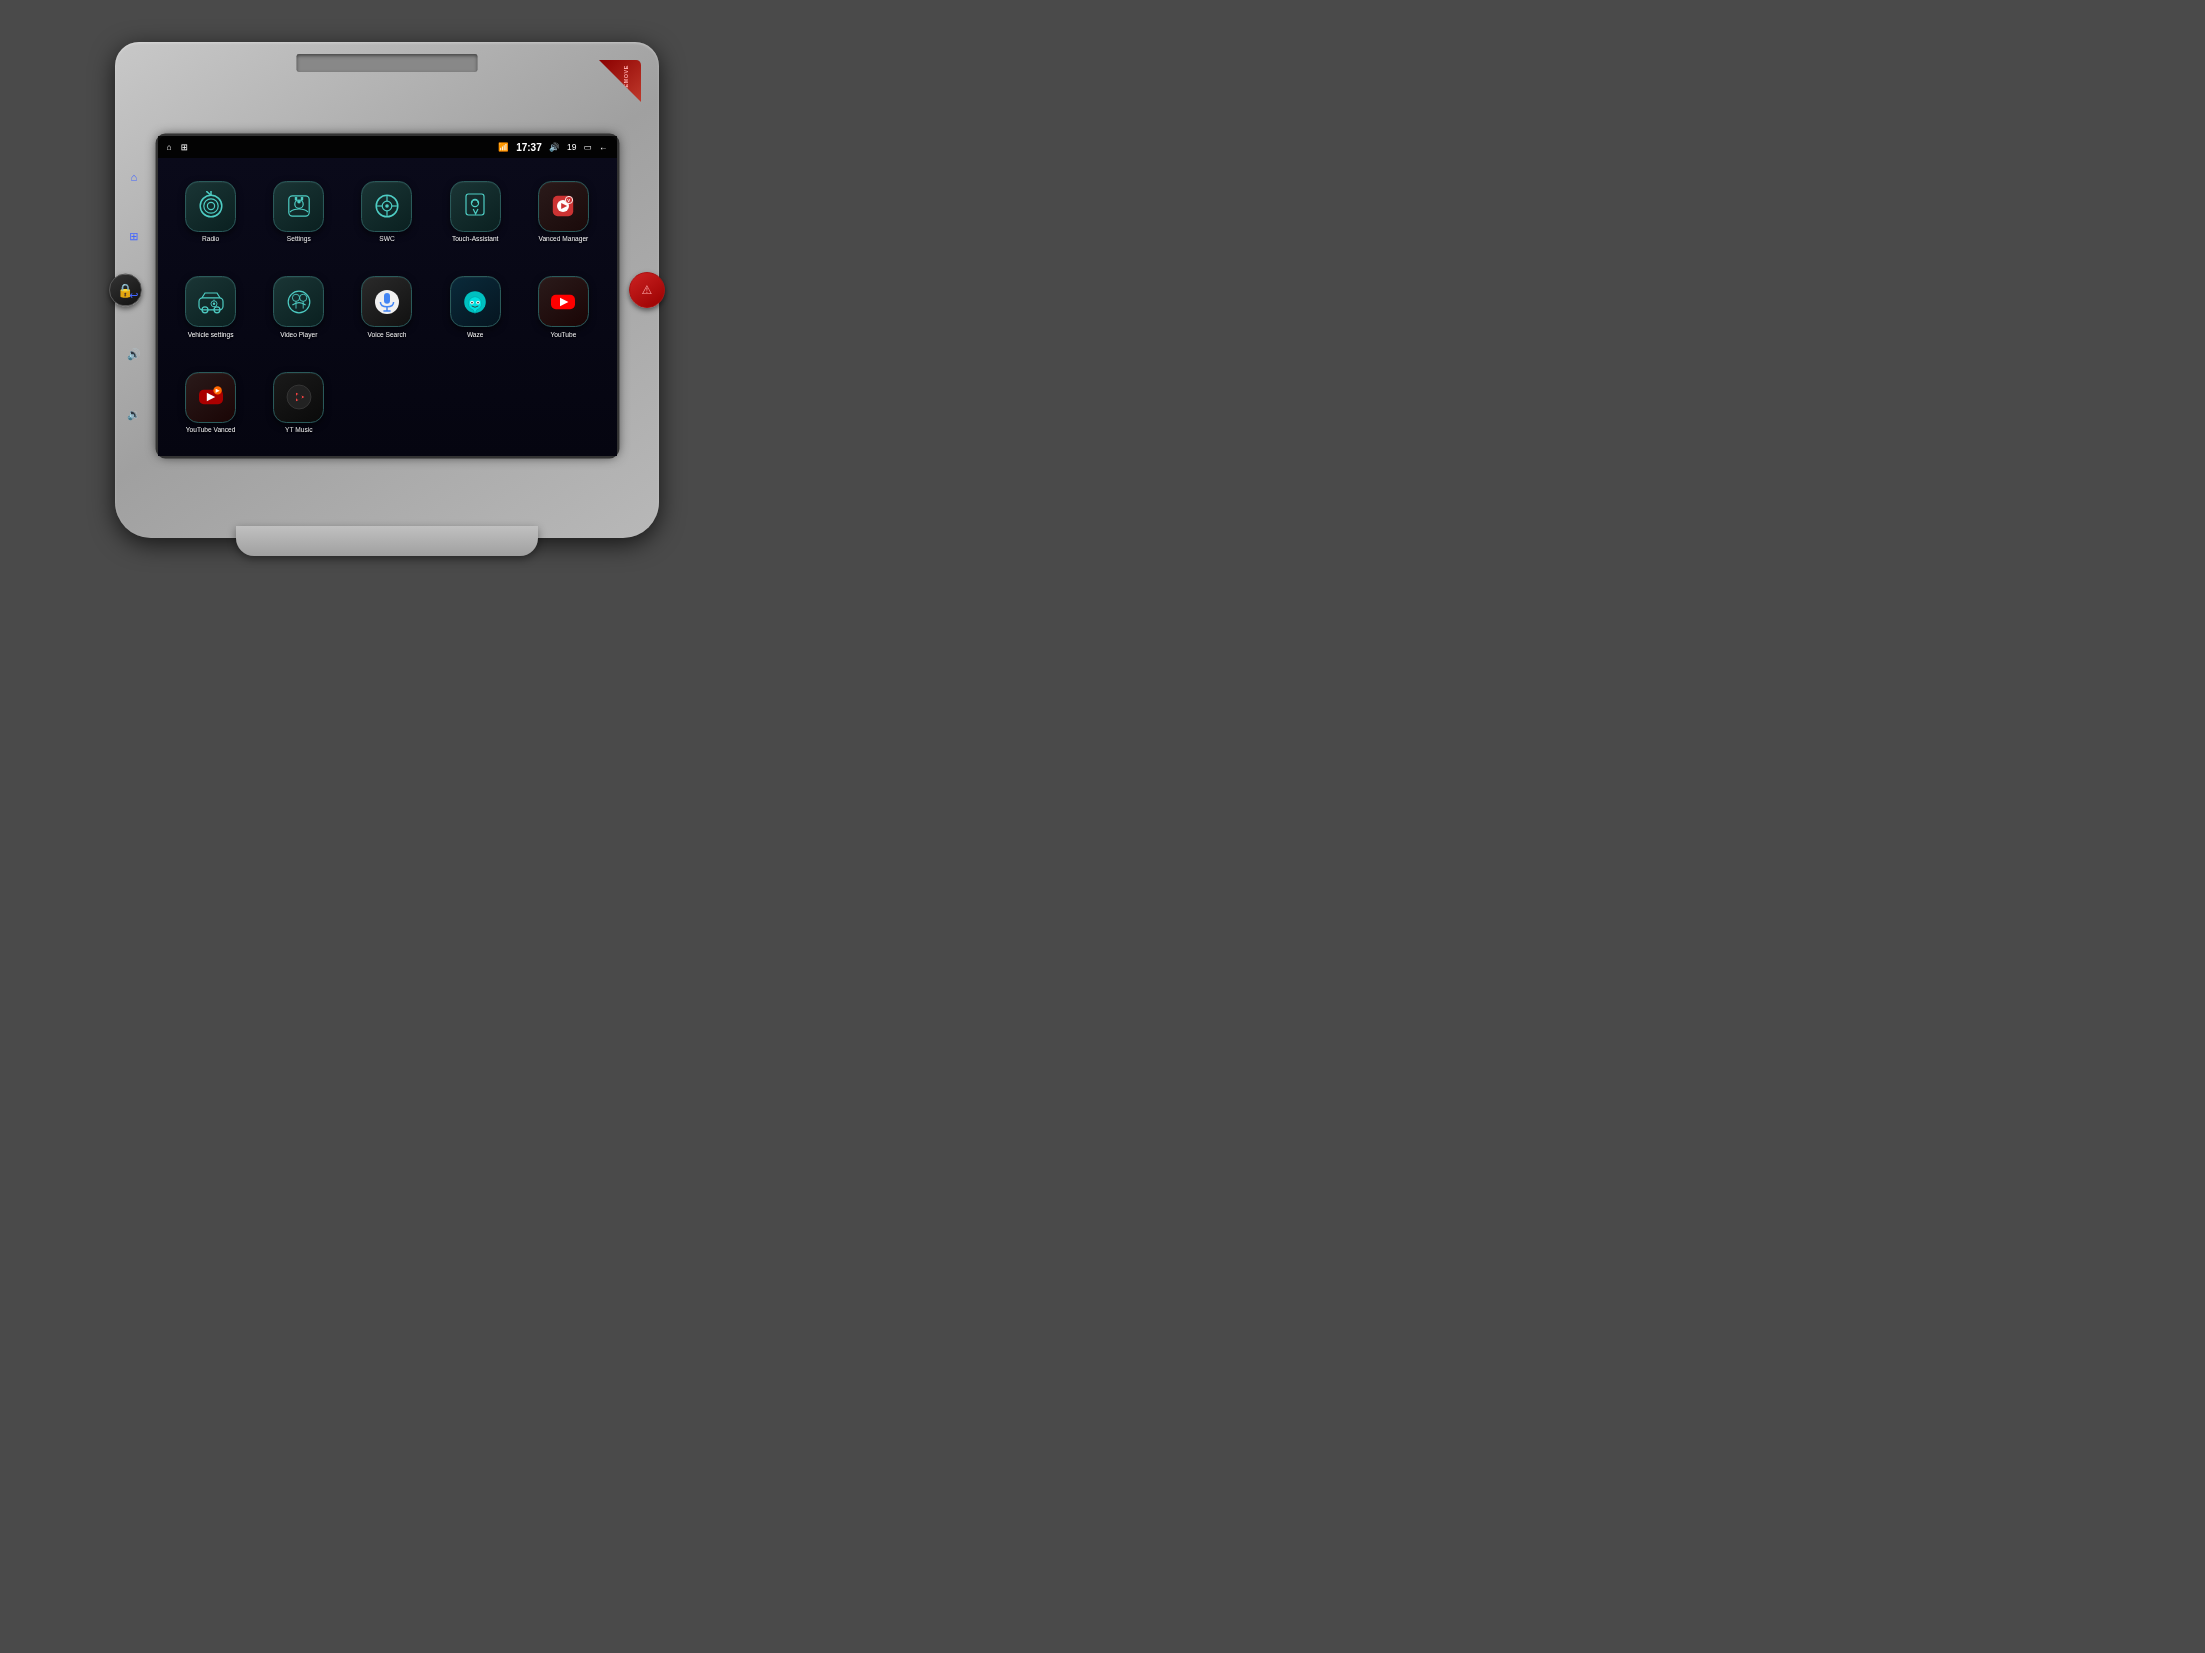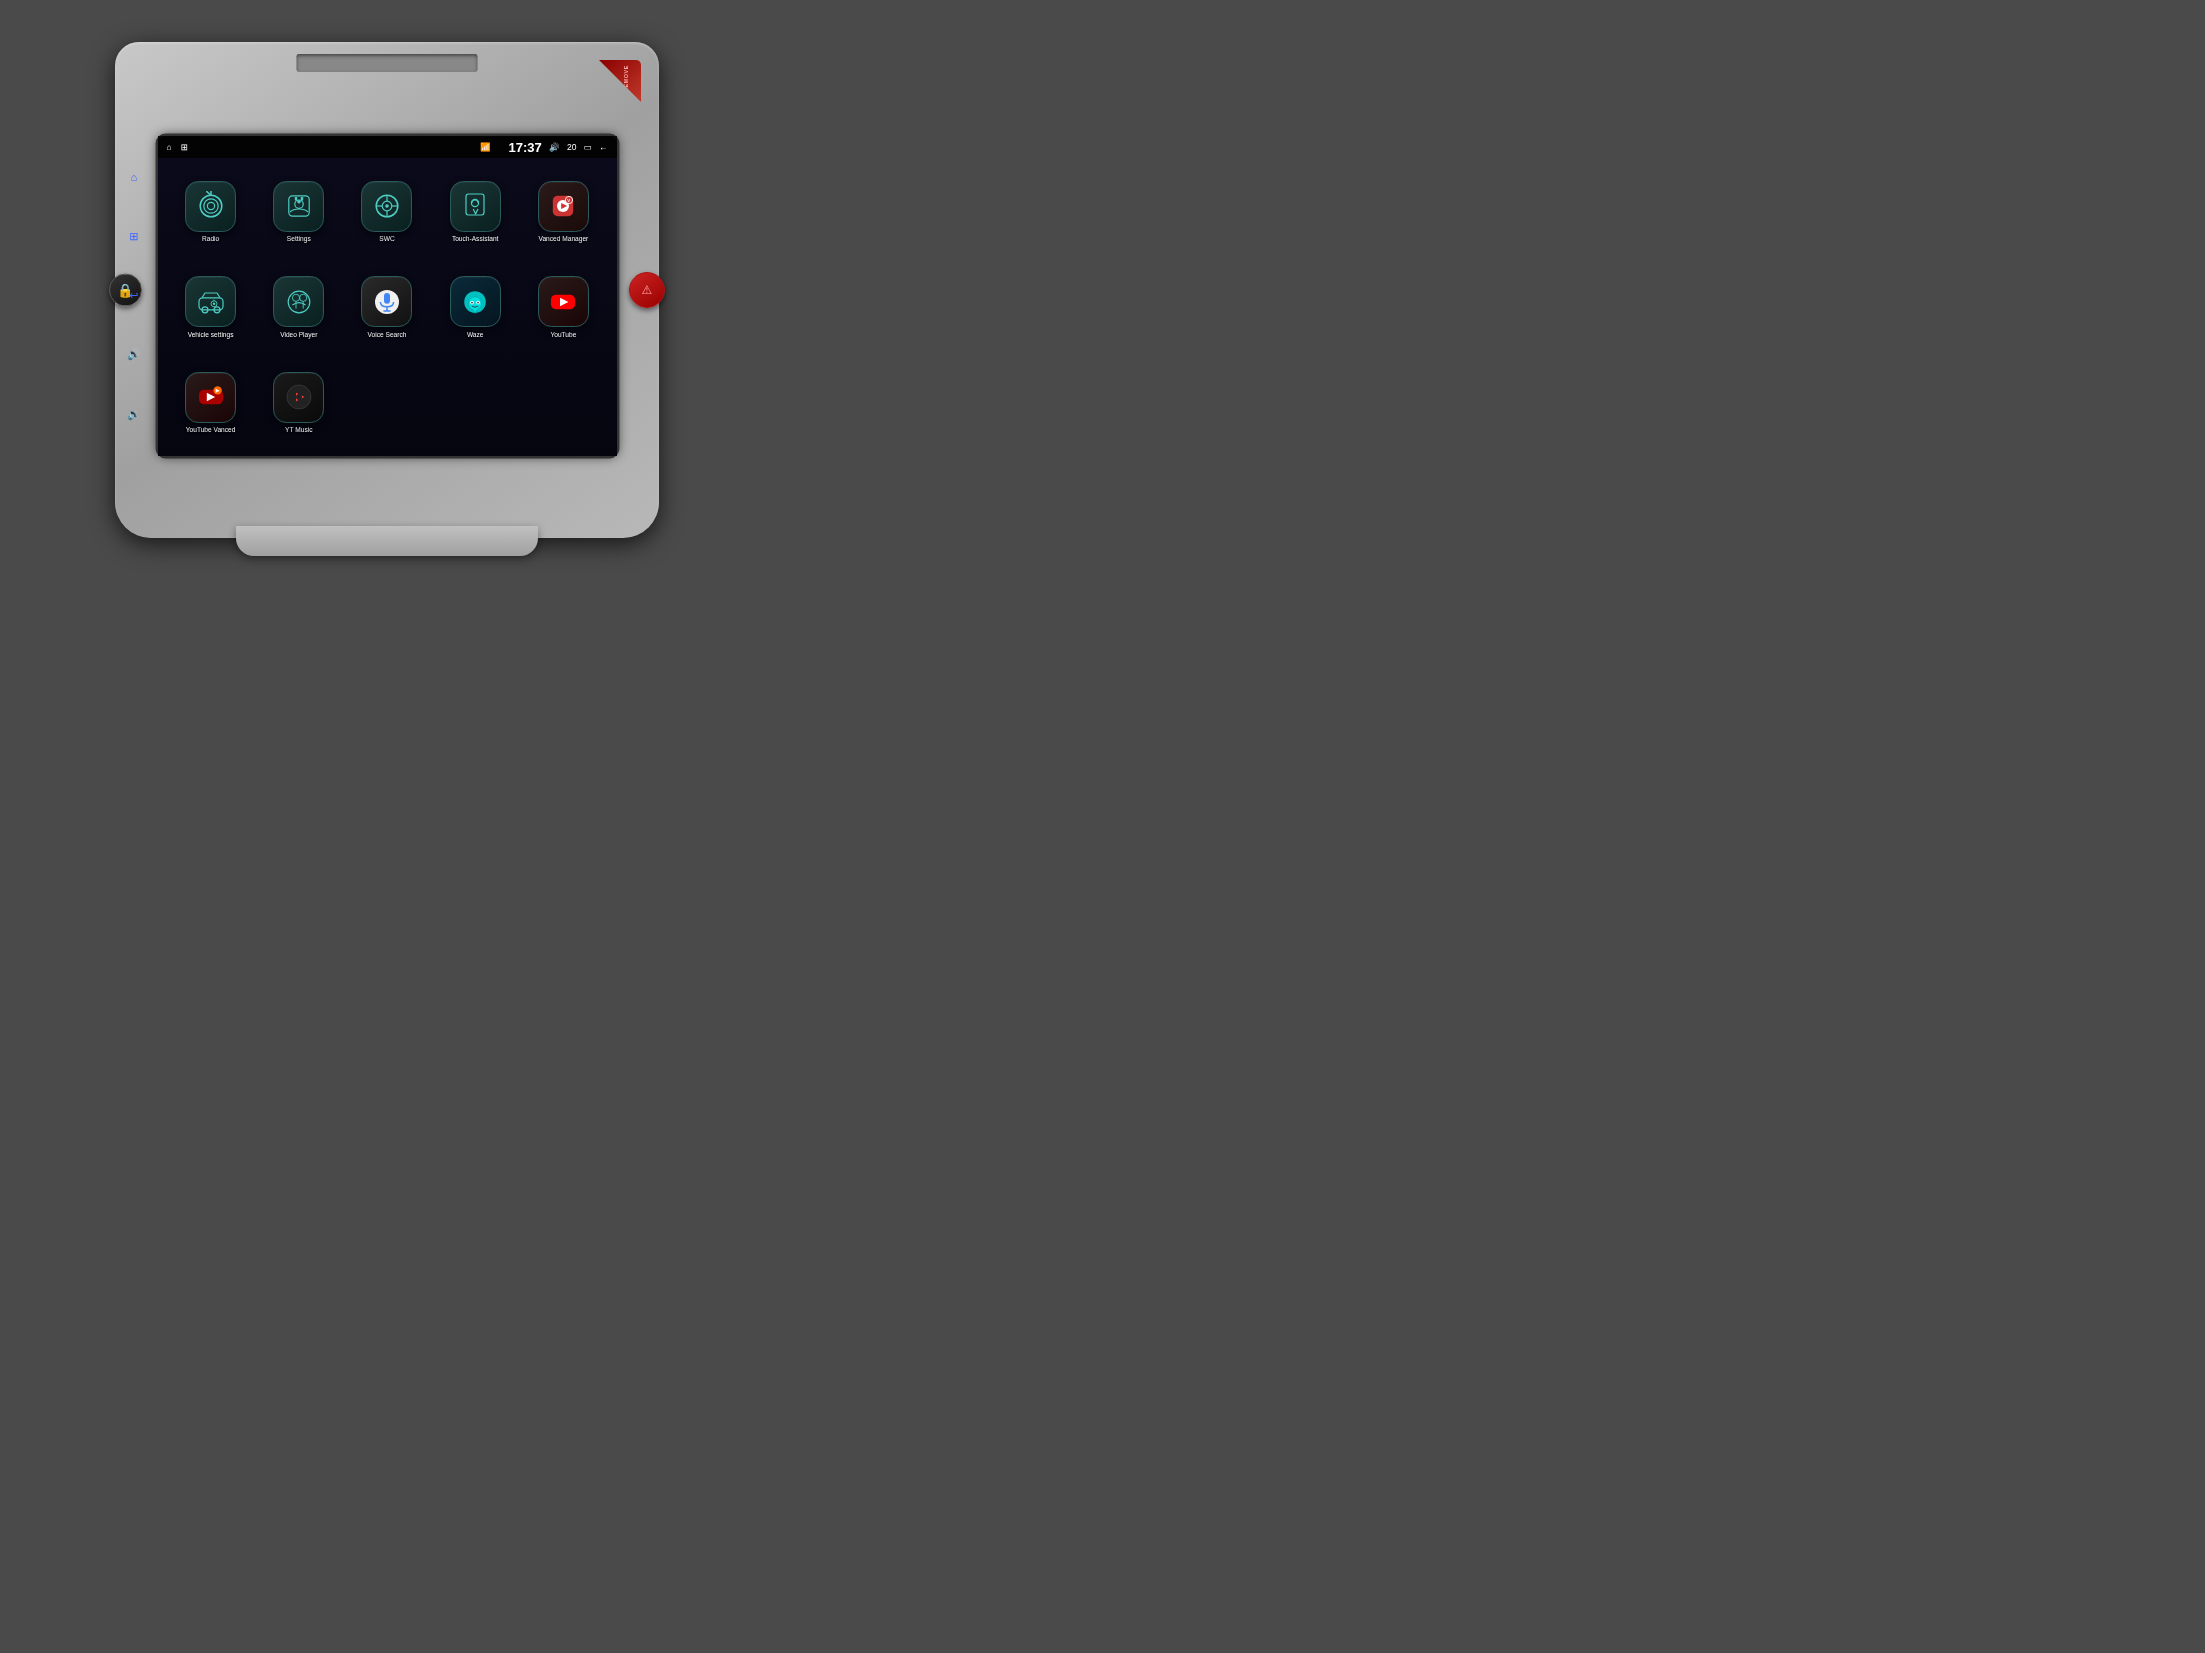--- a/index.html
+++ b/index.html
@@ -181,23 +181,22 @@
       font-size: 7.9px;
     }
 
     .status-icon {
       color: white;
       font-size: 8.5px;
     }
 
     .status-time {
       color: white;
-      font-size: 13px;
+      font-size: 10px;
       font-weight: bold;
-      margin-left: 10px;
     }
 
     
     .app-grid {
       position: absolute;
       top: 22px;
       left: 0;
       right: 0;
       bottom: 0;
       background: linear-gradient(180deg, #0a0a1a 0%, #050510 100%);
@@ -309,21 +308,21 @@
 
     <div class="status-bar">
       <div class="status-left">
         <span class="status-icon">⌂</span>
         <span class="status-icon">⊞</span>
       </div>
       <div class="status-right">
         <span class="status-icon">📶</span>
         <span class="status-time">17:37</span>
         <span class="status-icon">🔊</span>
-        <span class="status-icon">20</span>
+        <span class="status-icon">19</span>
         <span class="status-icon">▭</span>
         <span class="status-icon">←</span>
       </div>
     </div>
 
     <div class="app-grid">
 
       <div class="app-item">
         <div class="app-icon icon-radio">
           <svg viewBox="0 0 50 50" fill="none">

